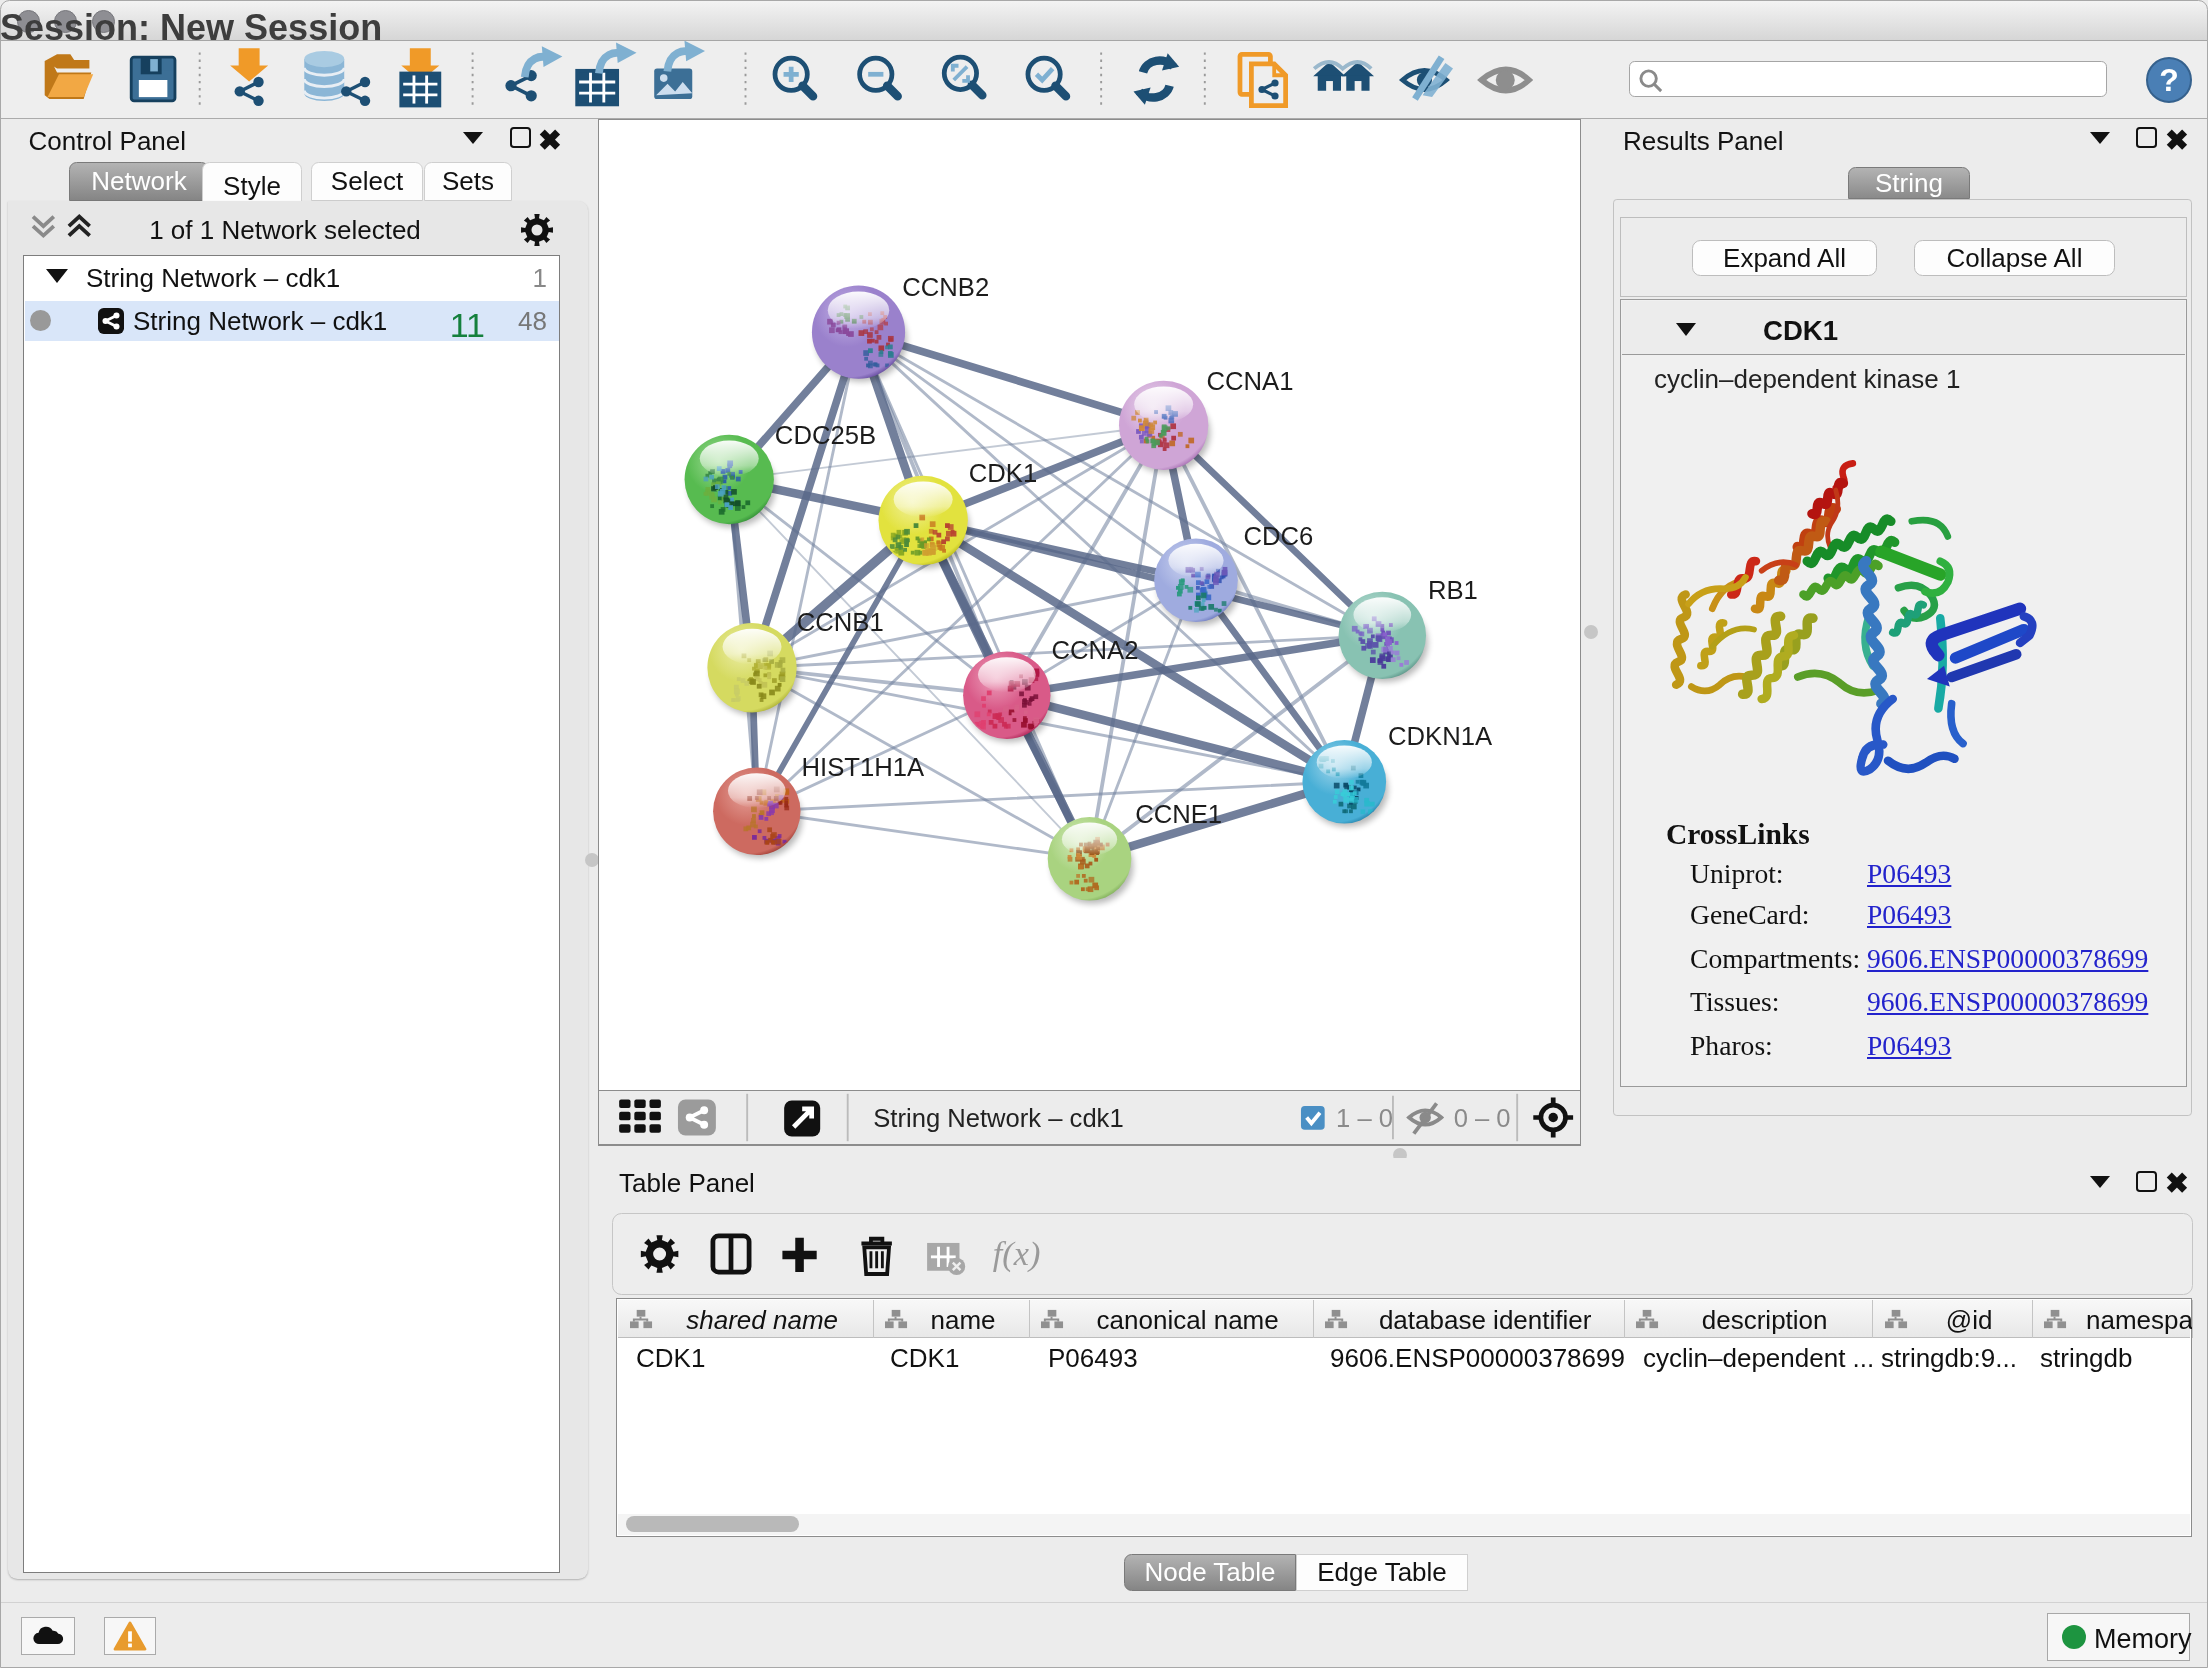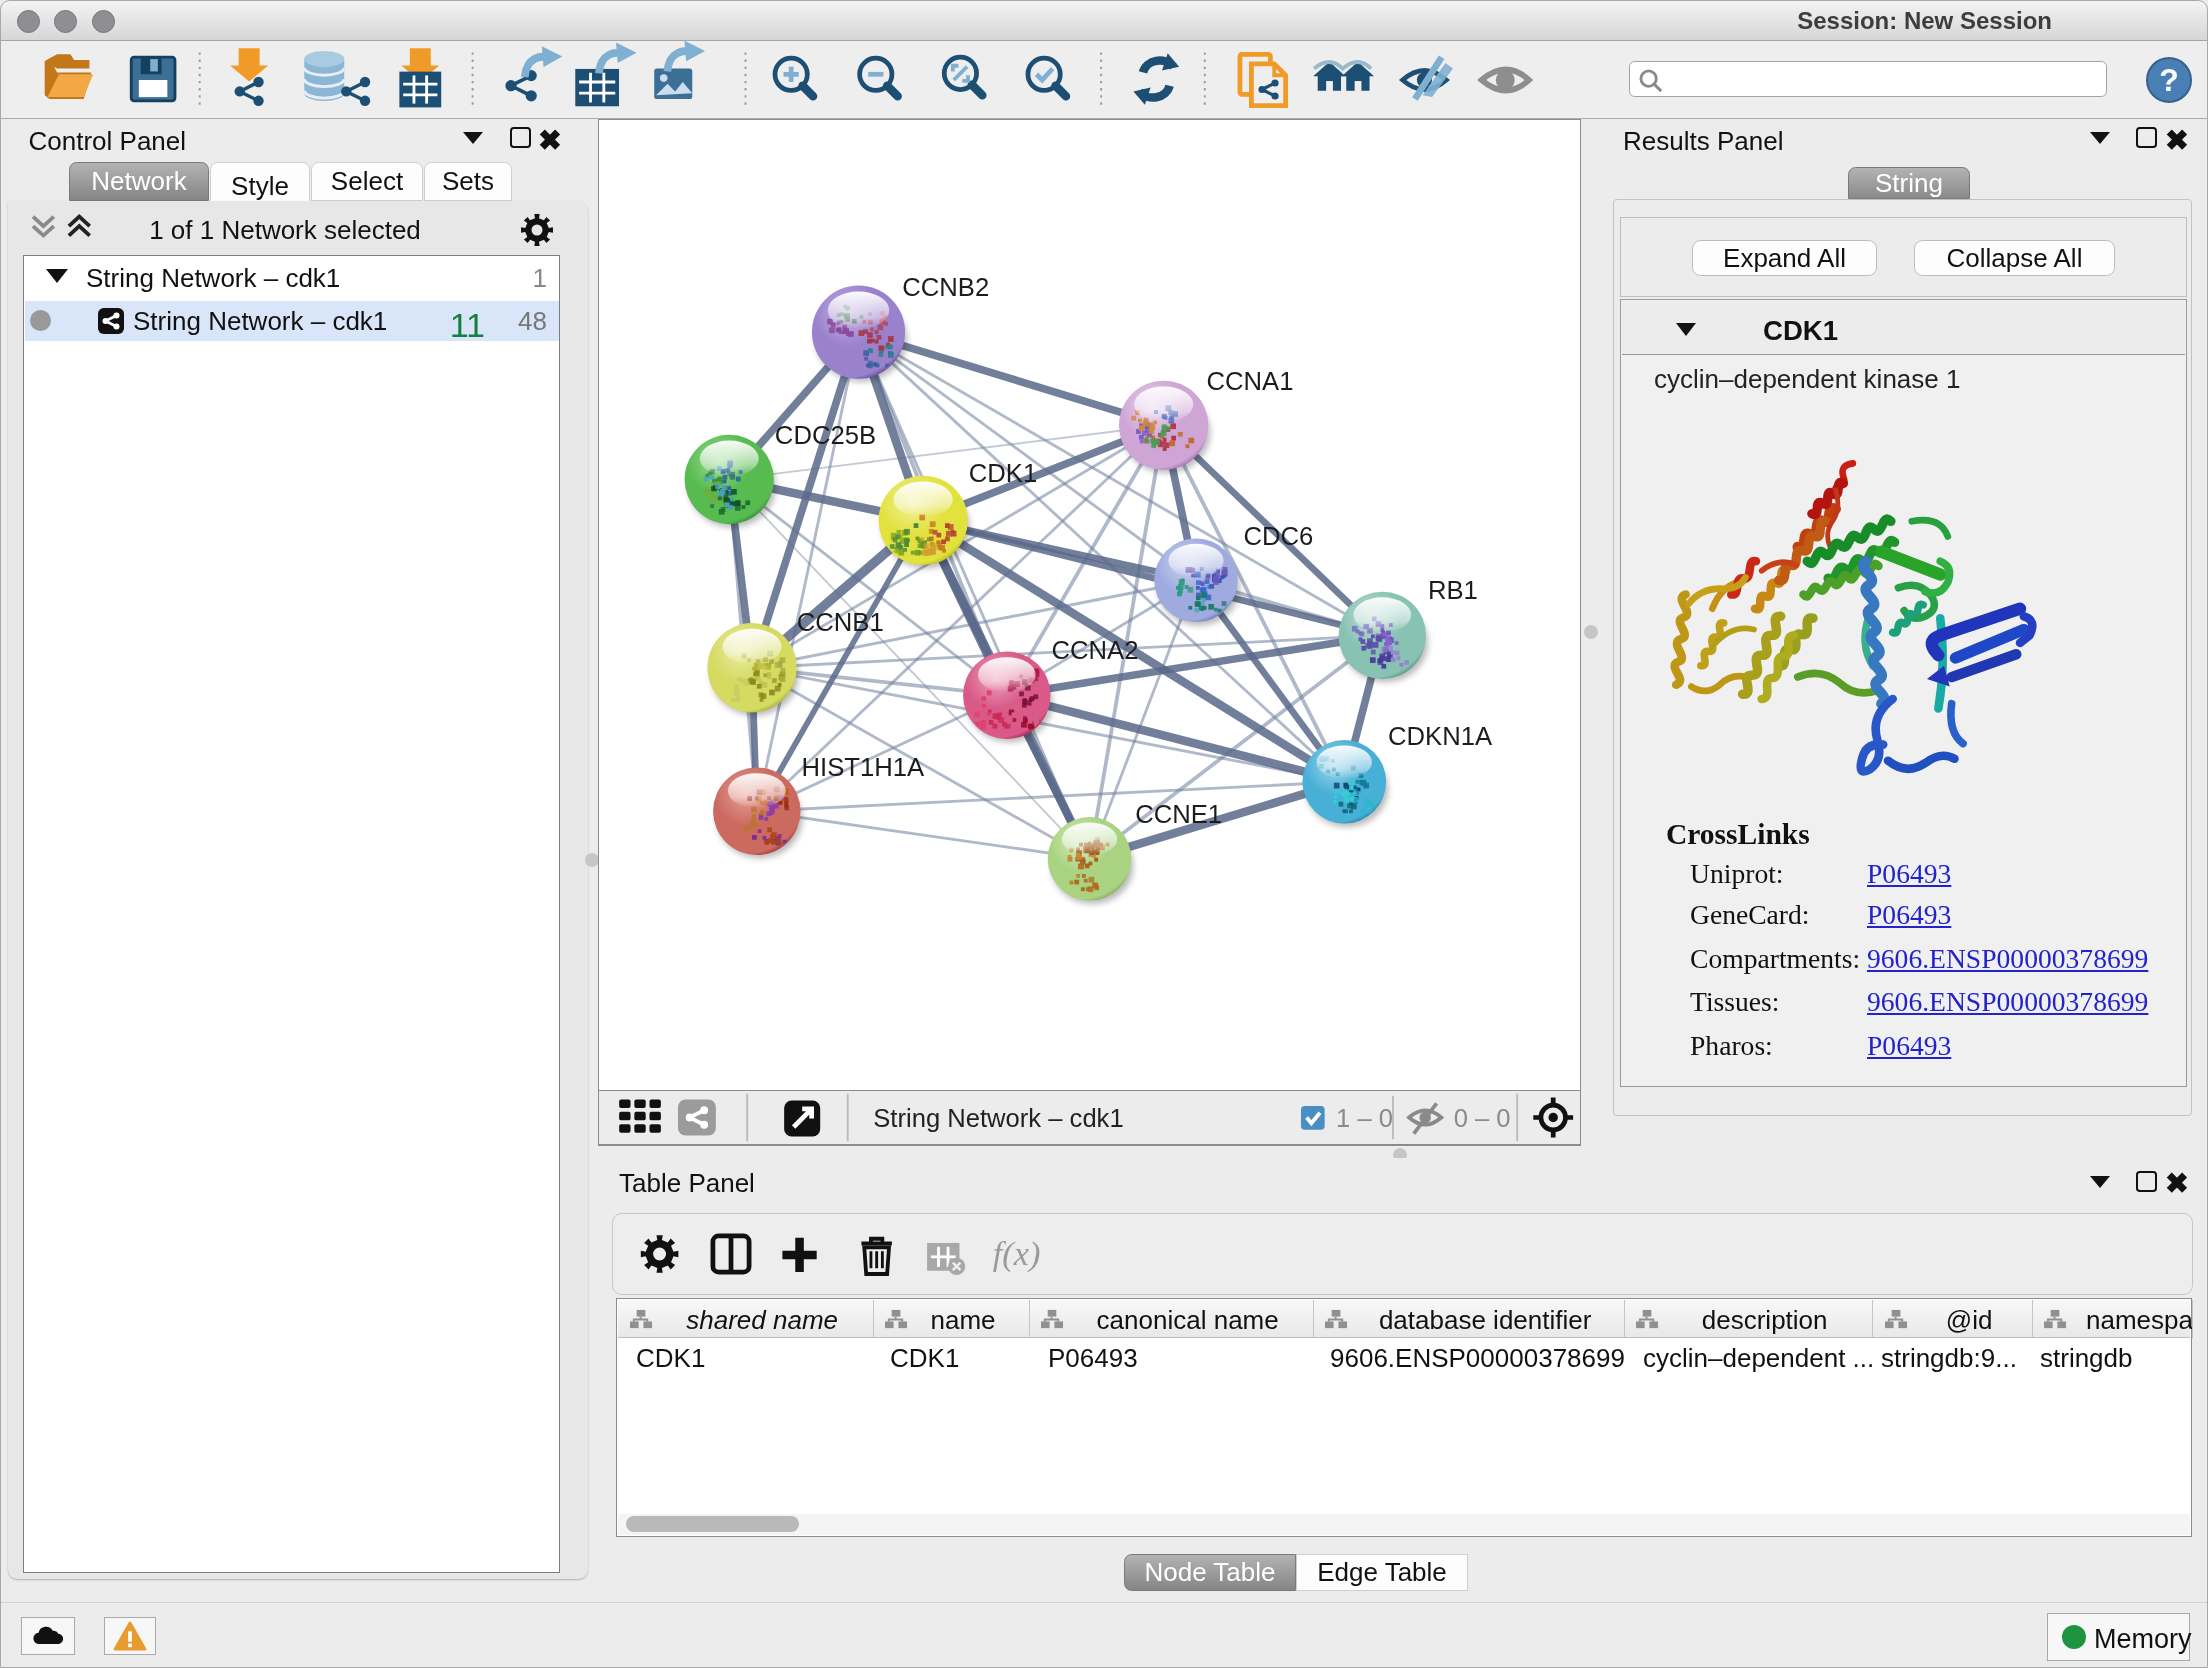--- a/index.html
+++ b/index.html
@@ -12,21 +12,21 @@
 .tabsel{background:linear-gradient(#b3b3b3,#858585);color:#fff;border:1px solid #7a7a7a;}
 .tabun{background:#fdfdfd;color:#111;border:1px solid #cfcfcf;}
 .btn{position:absolute;display:flex;align-items:center;justify-content:center;font-size:26px;color:#111;background:#fdfdfd;border:1.9px solid #bdbdbd;border-radius:8.6px;}
 .serif{font-family:"Liberation Serif",serif;}
 
 </style></head><body>
 <div class="abs" style="left:0;top:0;width:2208px;height:41px;background:linear-gradient(#f4f4f4,#d6d6d6);border-bottom:1.9px solid #a6a6a6;border-radius:9.5px 9.5px 0 0;"></div>
 <div class="abs" style="left:17px;top:9.5px;width:23px;height:23px;border-radius:50%;background:#8e8e93;border:1px solid #77777c;"></div>
 <div class="abs" style="left:54px;top:9.5px;width:23px;height:23px;border-radius:50%;background:#8e8e93;border:1px solid #77777c;"></div>
 <div class="abs" style="left:92px;top:9.5px;width:23px;height:23px;border-radius:50%;background:#8e8e93;border:1px solid #77777c;"></div>
-<div class="abs" style="left:0;top:6.7px;width:2052px;text-align:right;font-size:24px;font-weight:600;color:#3d3d3d;">Session: New Session</div>
+<div class="abs" style="left:0;top:6.7px;width:2052px;text-align:left;font-size:36px;font-weight:600;color:#3d3d3d;">Session: New Session</div>
 <div class="abs" style="left:0;top:41px;width:2208px;height:78px;background:#eeeeee;border-bottom:1.9px solid #ababab;"></div>
 <svg width="2208" height="78" viewBox="0 43 2322 82" style="position:absolute;left:0;top:41px;" xmlns="http://www.w3.org/2000/svg">
     <line x1="210" y1="55" x2="210" y2="113" stroke="#9a9a9a" stroke-width="2" stroke-dasharray="2.5 5"></line>
     <line x1="497" y1="55" x2="497" y2="113" stroke="#9a9a9a" stroke-width="2" stroke-dasharray="2.5 5"></line>
     <line x1="784" y1="55" x2="784" y2="113" stroke="#9a9a9a" stroke-width="2" stroke-dasharray="2.5 5"></line>
     <line x1="1158" y1="55" x2="1158" y2="113" stroke="#9a9a9a" stroke-width="2" stroke-dasharray="2.5 5"></line>
     <line x1="1267" y1="55" x2="1267" y2="113" stroke="#9a9a9a" stroke-width="2" stroke-dasharray="2.5 5"></line>
     <path d="M 47 64 L 60 57 L 74 57 L 78 63 L 94 63 L 94 72 L 60 72 Z" fill="#c07818"></path>
     <path d="M 47 64 L 47 100 L 52 104 L 88 104 L 96 76 L 60 76 L 54 64 Z" fill="#c07818"></path>
     <path d="M 50 102 L 62 78 L 98 78 L 88 102 Z" fill="#f2a844"></path>
@@ -143,21 +143,21 @@
   </svg>
 <div class="abs" style="left:2146px;top:57px;width:46px;height:46px;border-radius:50%;background:#4a7fb5;border:2.9px solid #35618d;color:#fff;font-size:32px;font-weight:bold;display:flex;align-items:center;justify-content:center;">?</div>
 <div class="abs" style="left:0;top:119px;width:2208px;height:1483px;background:#ececec;"></div>
 <div class="abs ptitle" style="left:28.5px;top:126px;">Control Panel</div>
 <div class="abs" style="left:463px;top:132px;">
     <div class="tri"></div>
   </div>
 <div class="abs sqr" style="left:510px;top:127px;"></div>
 <div class="abs xx" style="left:538px;top:126px;">✖</div>
 <div class="tab tabsel" style="left:69px;top:162px;width:140px;height:39px;">Network</div>
-<div class="tab tabun" style="left:210px;top:162px;width:100px;height:48px;">Style</div>
+<div class="tab tabun" style="left:202px;top:162px;width:100px;height:48px;">Style</div>
 <div class="tab tabun" style="left:311px;top:162px;width:112px;height:39px;">Select</div>
 <div class="tab tabun" style="left:424px;top:162px;width:88px;height:39px;">Sets</div>
 <div class="abs" style="left:7.6px;top:201px;width:580px;height:1378px;background:#e7e7e7;border-radius:0 9.5px 9.5px 9.5px;box-shadow:0 1px 1.9px rgba(0,0,0,0.25);"></div>
 <svg class="abs" style="left:28.5px;top:211px;" width="76" height="34" viewBox="0 0 80 36">
     <path d="M 4 6 l 11 10 l 11 -10 M 4 16 l 11 10 l 11 -10" stroke="#8a8a8a" stroke-width="4" fill="none"></path>
     <path d="M 42 16 l 11 -10 l 11 10 M 42 26 l 11 -10 l 11 10" stroke="#222" stroke-width="4" fill="none"></path>
   </svg>
 <div class="abs" style="left:95px;top:215px;width:380px;text-align:center;font-size:26px;color:#111;">1 of 1 Network selected</div>
 <svg class="abs" style="left:518px;top:211px;" width="38" height="38" viewBox="0 0 40 40">
     <path d="M17.2,3.2 L22.8,3.2 L22.1,7.6 L27.3,9.8 L29.9,6.2 L33.8,10.1 L30.2,12.7 L32.4,17.9 L36.8,17.2 L36.8,22.8 L32.4,22.1 L30.2,27.3 L33.8,29.9 L29.9,33.8 L27.3,30.2 L22.1,32.4 L22.8,36.8 L17.2,36.8 L17.9,32.4 L12.7,30.2 L10.1,33.8 L6.2,29.9 L9.8,27.3 L7.6,22.1 L3.2,22.8 L3.2,17.2 L7.6,17.9 L9.8,12.7 L6.2,10.1 L10.1,6.2 L12.7,9.8 L17.9,7.6 Z M 25.8,20.0 A 5.8 5.8 0 1 0 14.2,20.0 A 5.8 5.8 0 1 0 25.8,20.0 Z" fill="#111" fill-rule="evenodd"></path>

